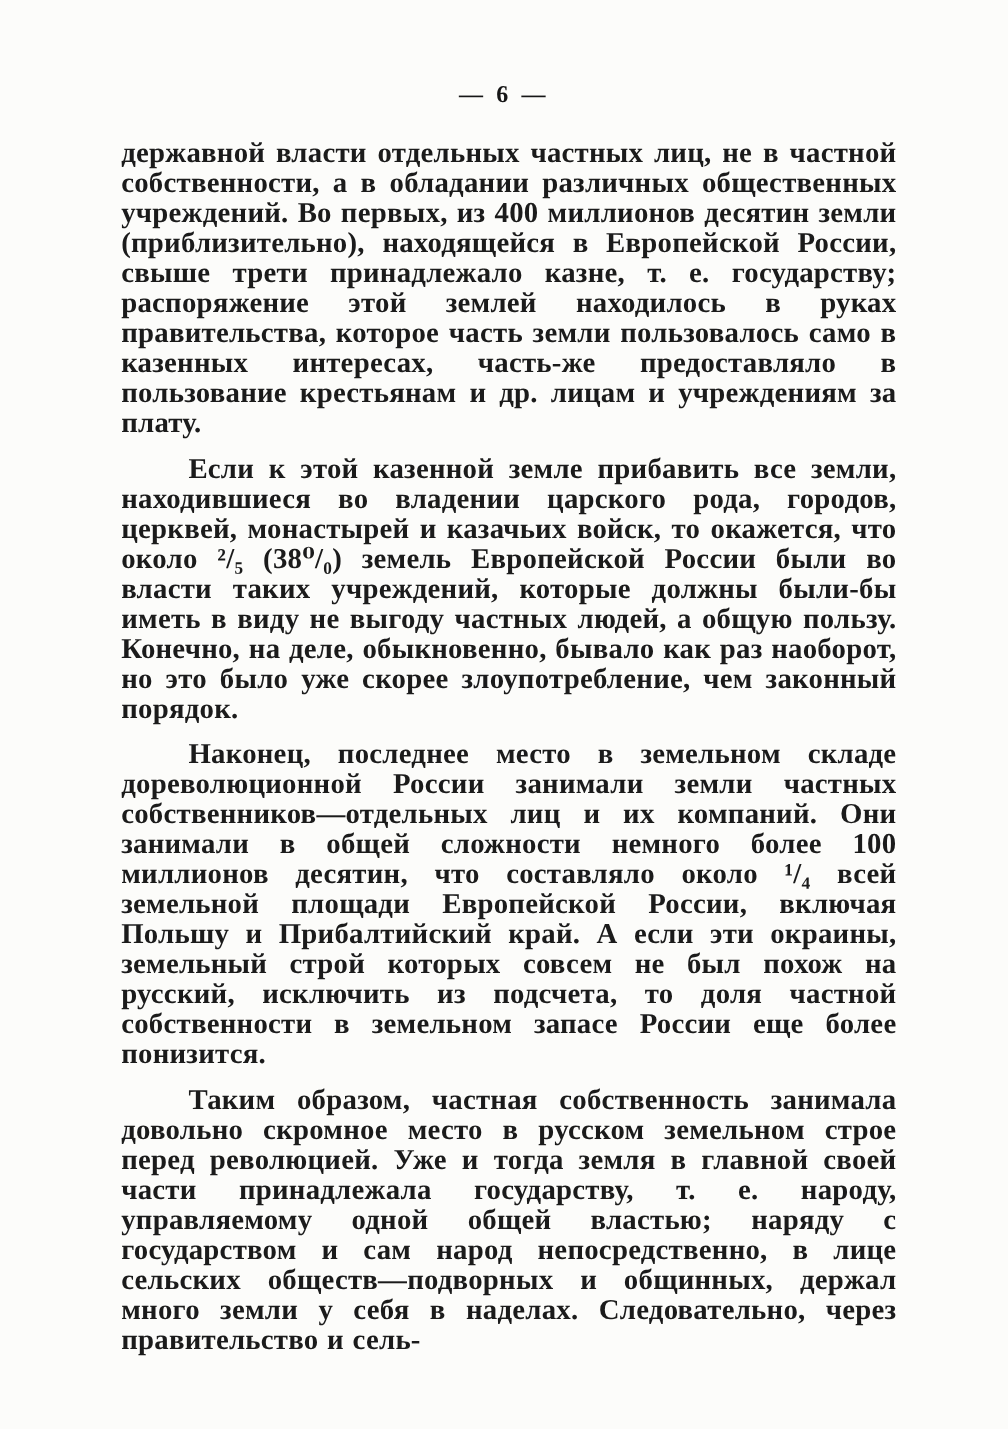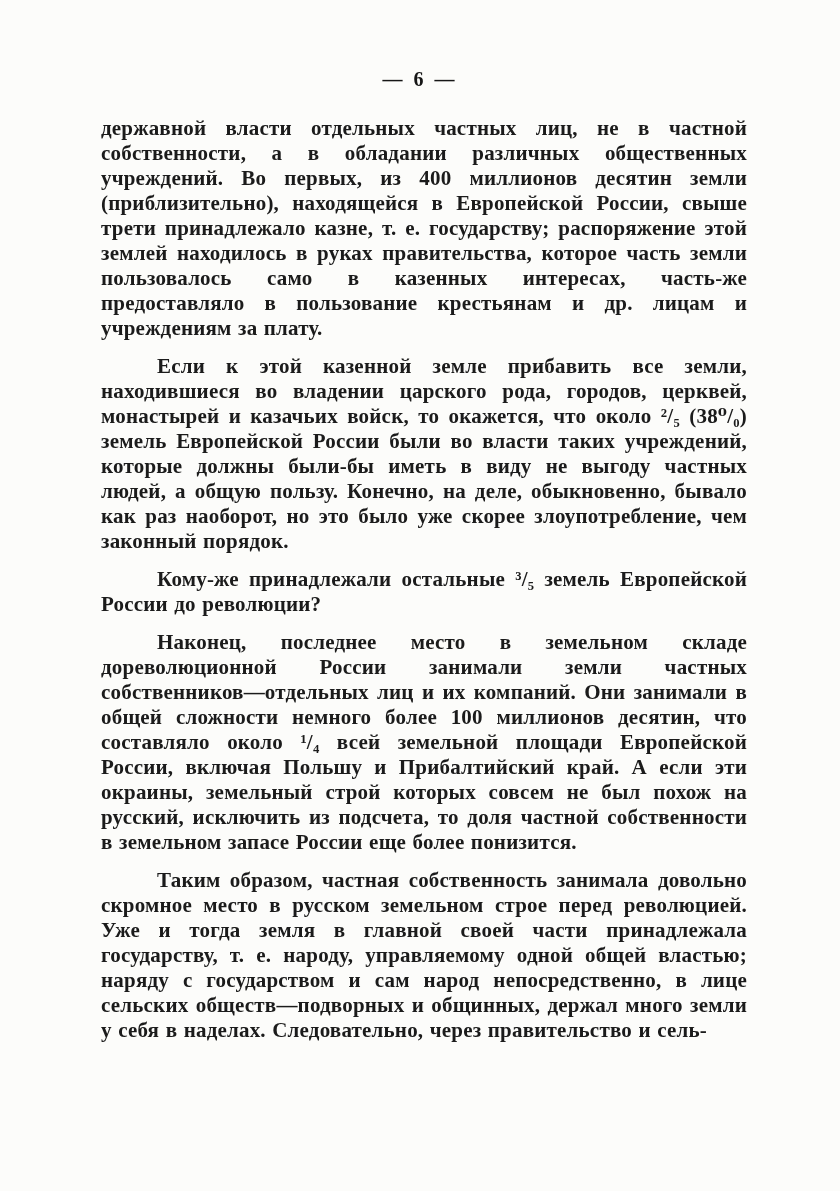--- a/index.html
+++ b/index.html
@@ -29,21 +29,21 @@
     font-size: 20px;
     font-weight: 700;
     letter-spacing: 3px;
     color: #161616;
   }
   .text-block {
     position: absolute;
     top: 116px;
     left: 101px;
     width: 646px;
-    font-size: 21px;
+    font-size: 24px;
     font-weight: 700;
     line-height: 25px;
     text-align: justify;
     letter-spacing: 0.2px;
     word-spacing: 1px;
     color: #1b1b1b;
   }
   .para {
     margin: 0 0 13px 0;
     text-indent: 56px;
@@ -56,17 +56,16 @@
   }
 </style>
 </head>
 <body>
 
 <div class="page">
   <div class="page-number">— 6 —</div>
   <div class="text-block">
     <p class="para no-indent">державной власти отдельных частных лиц, не в частной собственности, а в обладании различных общественных учреждений. Во первых, из 400 миллионов десятин земли (приблизительно), находящейся в Европейской России, свыше трети принадлежало казне, т. е. государству; распоряжение этой землей находилось в руках правительства, которое часть земли пользовалось само в казенных интересах, часть-же предоставляло в пользование крестьянам и др. лицам и учреждениям за плату.</p>
     <p class="para">Если к этой казенной земле прибавить все земли, находившиеся во владении царского рода, городов, церквей, монастырей и казачьих войск, то окажется, что около ²/₅ (38⁰/₀) земель Европейской России были во власти таких учреждений, которые должны были-бы иметь в виду не выгоду частных людей, а общую пользу. Конечно, на деле, обыкновенно, бывало как раз наоборот, но это было уже скорее злоупотребление, чем законный порядок.</p>
-    <p class="para">Кому-же принадлежали остальные ³/₅ земель Европейской России до революции?</p>
     <p class="para">Наконец, последнее место в земельном складе дореволюционной России занимали земли частных собственников—отдельных лиц и их компаний. Они занимали в общей сложности немного более 100 миллионов десятин, что составляло около ¹/₄ всей земельной площади Европейской России, включая Польшу и Прибалтийский край. А если эти окраины, земельный строй которых совсем не был похож на русский, исключить из подсчета, то доля частной собственности в земельном запасе России еще более понизится.</p>
     <p class="para">Таким образом, частная собственность занимала довольно скромное место в русском земельном строе перед революцией. Уже и тогда земля в главной своей части принадлежала государству, т. е. народу, управляемому одной общей властью; наряду с государством и сам народ непосредственно, в лице сельских обществ—подворных и общинных, держал много земли у себя в наделах. Следовательно, через правительство и сель-</p>
   </div>
 </div>
 
 </body></html>

